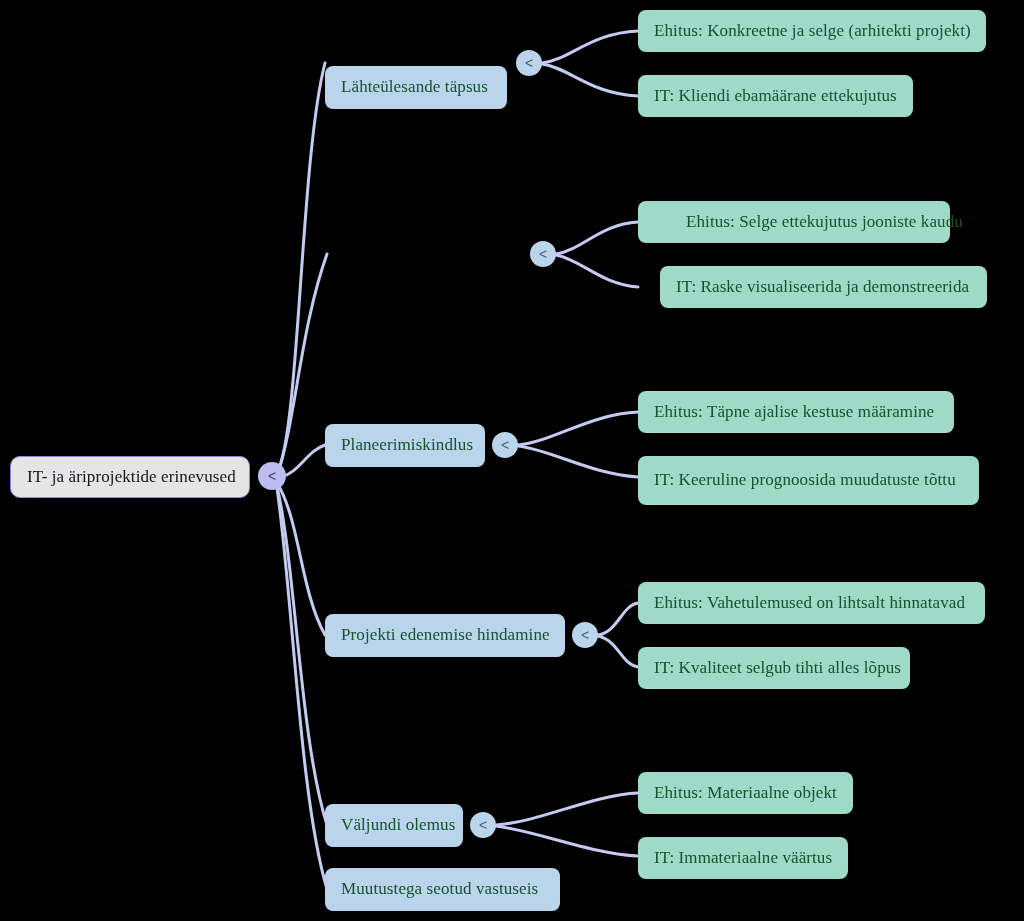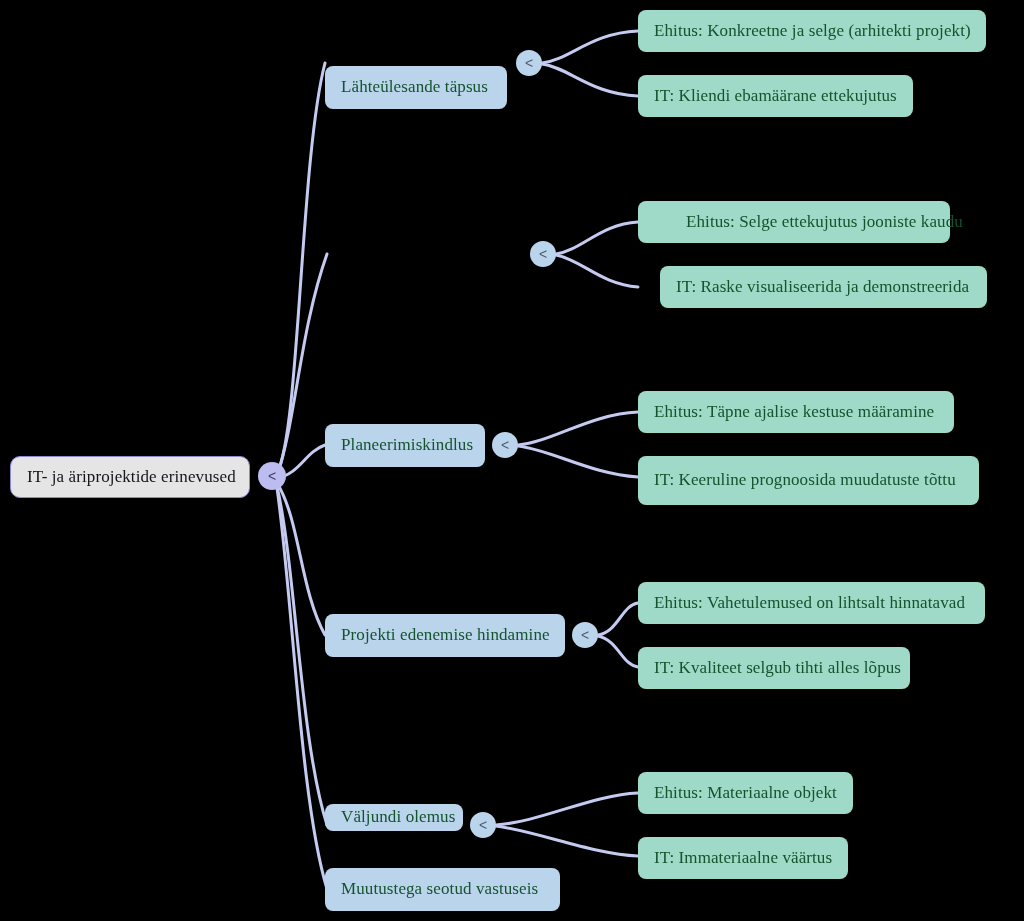--- a/index.html
+++ b/index.html
@@ -153,21 +153,21 @@
   <div class="connector branch-conn" style="left:572px; top:622px; width:26px; height:26px;">
     <span>&lt;</span>
   </div>
   <div class="node leaf" style="left:638px; top:582px; width:347px; height:42px;">
     <span>Ehitus: Vahetulemused on lihtsalt hinnatavad</span>
   </div>
   <div class="node leaf" style="left:638px; top:647px; width:272px; height:42px;">
     <span>IT: Kvaliteet selgub tihti alles lõpus</span>
   </div>
 
-  <div class="node branch" style="left:325px; top:804px; width:138px; height:27px;">
+  <div class="node branch" style="left:325px; top:804px; width:138px; height:43px;">
     <span>Väljundi olemus</span>
   </div>
   <div class="connector branch-conn" style="left:470px; top:812px; width:26px; height:26px;">
     <span>&lt;</span>
   </div>
   <div class="node leaf" style="left:638px; top:772px; width:215px; height:42px;">
     <span>Ehitus: Materiaalne objekt</span>
   </div>
   <div class="node leaf" style="left:638px; top:837px; width:210px; height:42px;">
     <span>IT: Immateriaalne väärtus</span>

